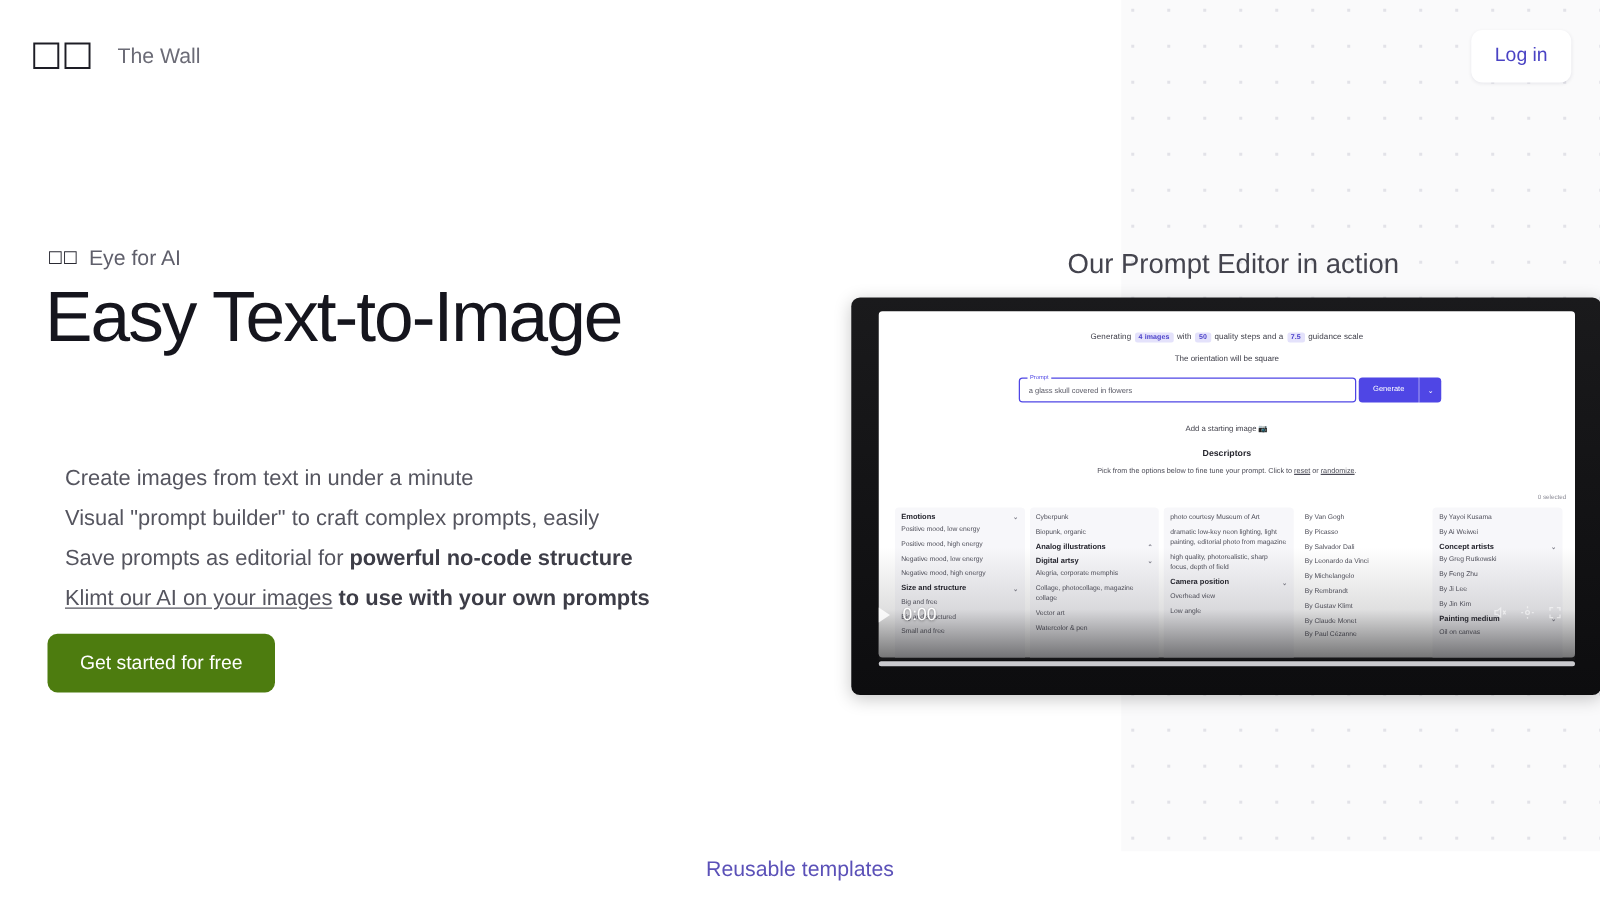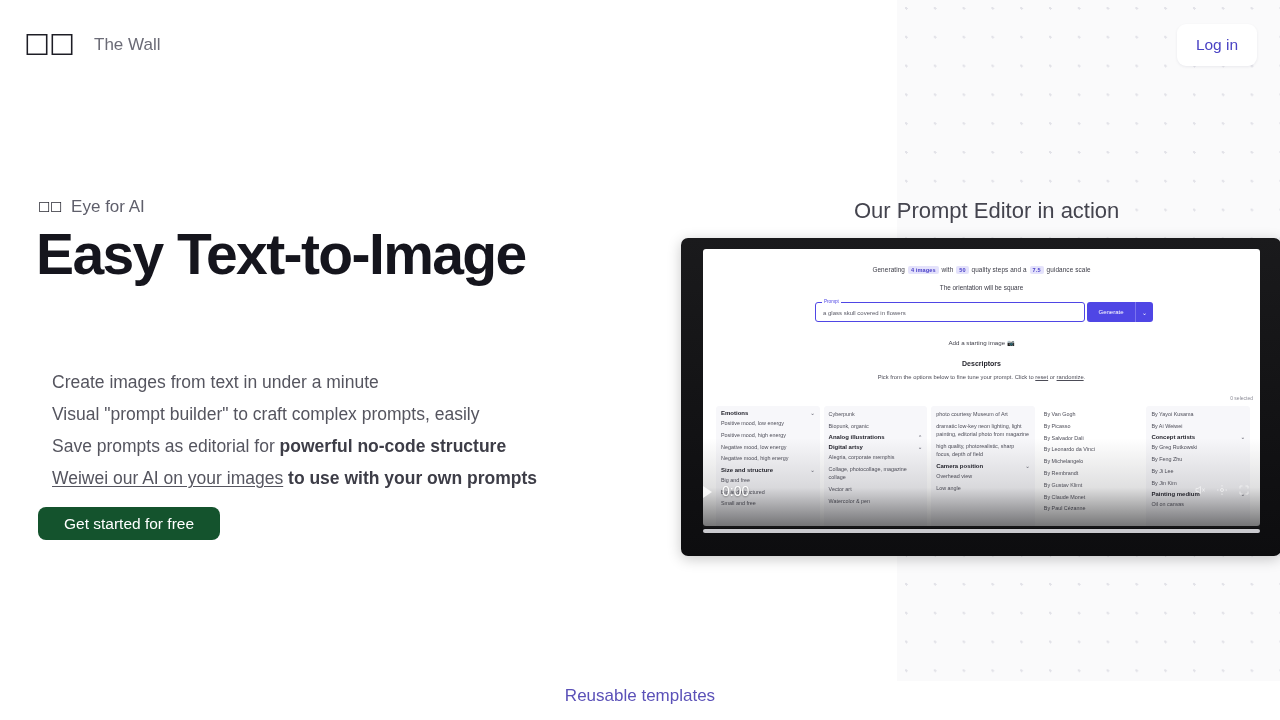--- a/index.html
+++ b/index.html
@@ -61,21 +61,21 @@
   }
   .eyebrow .tofu {
     font-size: 14px; color: #2a2a33; letter-spacing: -0.5px;
     font-family: "DejaVu Sans", sans-serif;
   }
 
   .headline {
     position: absolute; left: 36px; top: 224px;
     width: 640px;
     font-size: 57px;
-    font-weight: bold;
+    font-weight: normal;
     line-height: 60px;
     letter-spacing: -1.6px;
     color: #15151d;
   }
   .headline .line2 { display: block; color: #5247e8; }
 
   .features {
     position: absolute; left: 52px; top: 366px; width: 600px;
   }
   .features li {
@@ -83,22 +83,22 @@
     font-size: 17.5px;
     line-height: 32px;
     color: #55555f;
     white-space: nowrap;
   }
   .features b { color: #3d3d47; font-weight: bold; }
   .features u { text-decoration: underline; text-underline-offset: 2px; }
 
   .cta-btn {
     position: absolute; left: 38px; top: 507px;
-    width: 182px; height: 33px;
-    background: #14532d;
+    width: 182px; height: 47px;
+    background: #4d7c0f;
     border: none; border-radius: 8px;
     color: #ffffff;
     font-size: 15.5px;
     font-family: "Liberation Sans", sans-serif;
     cursor: pointer;
     display: flex; align-items: center; justify-content: center;
   }
 
   .bottom-link {
     position: absolute; left: 0; top: 686px; width: 1280px;
@@ -269,21 +269,21 @@
   </div>
 
   <h1 class="headline">
     <span>Easy Text-to-Image</span>
   </h1>
 
   <ul class="features" id="feature-list">
       <li><span>Create images from text in under a minute</span></li>
       <li><span>Visual "prompt builder" to craft complex prompts, easily</span></li>
       <li><span>Save prompts as editorial for </span><b>powerful no-code structure</b></li>
-      <li><u>Weiwei our AI on your images</u><b> to use with your own prompts</b></li>
+      <li><u>Klimt our AI on your images</u><b> to use with your own prompts</b></li>
     </ul>
 
   <button class="cta-btn">Get started for free</button>
 
   <div class="bottom-link">Reusable templates</div>
 
   <div class="editor-caption">Our Prompt Editor in action</div>
 
   <div class="video-shell">
     <div class="video-frame">

